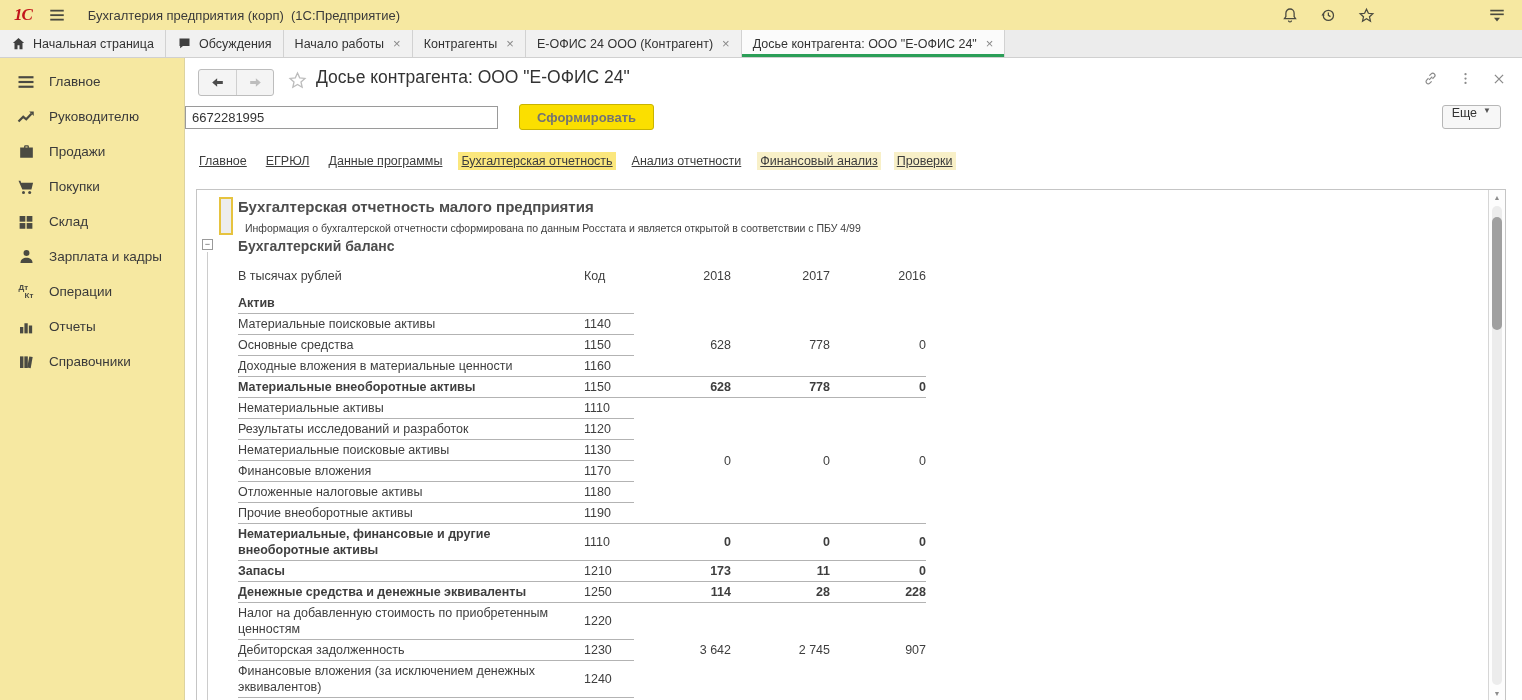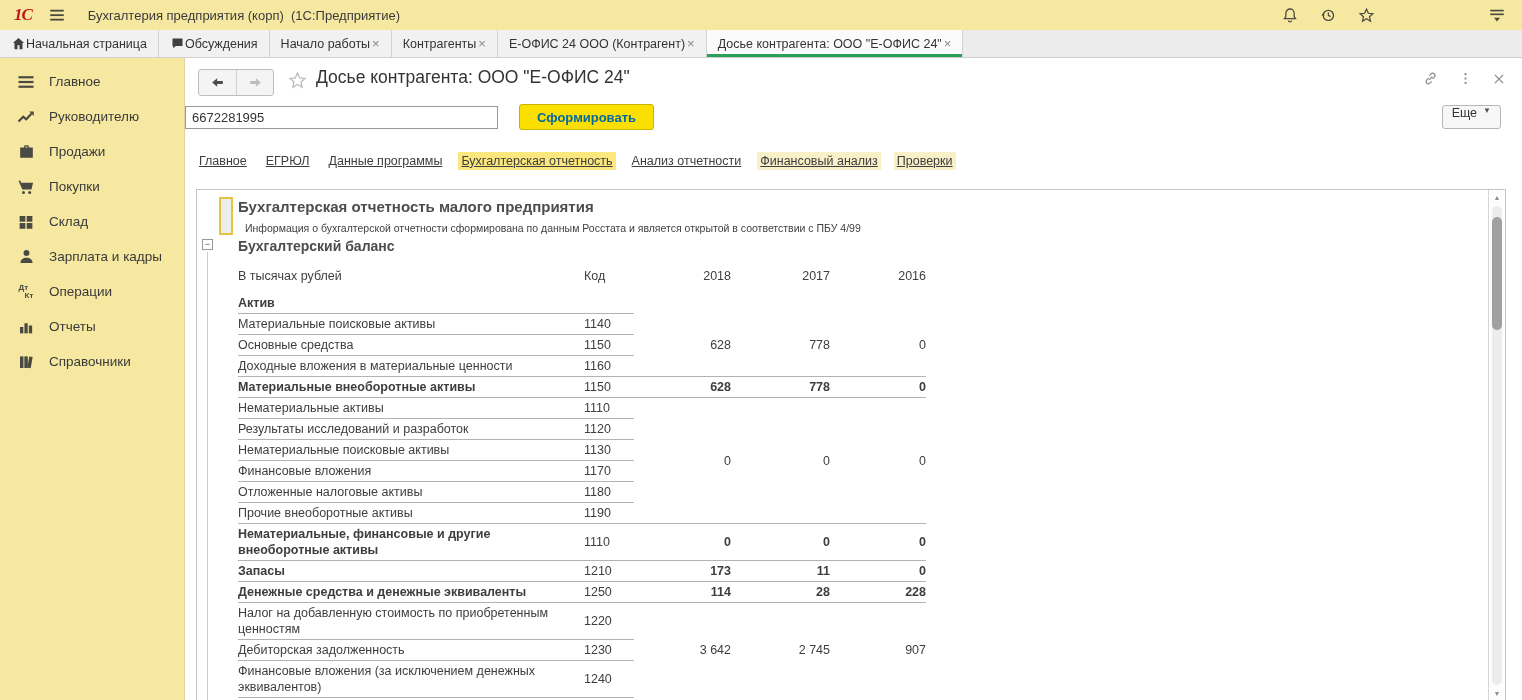--- a/index.html
+++ b/index.html
@@ -13,21 +13,21 @@
   .ic { display:inline-flex; align-items:center; justify-content:center; }
   .topbar .menu-ic { margin-left:16px; cursor:pointer; }
   .app-title { font-size:13px; color:#3a3a3a; margin-left:22px; }
   .topbar-right { margin-left:auto; display:flex; align-items:center; gap:20px; padding-right:16px; }
   .topbar-right .ic { cursor:pointer; }
   .topbar-right .far { margin-left:92px; }
 
   
   .tabbar { position:absolute; left:0; top:30px; width:1522px; height:28px; background:#ececec;
             border-bottom:1px solid #d0d0d0; display:flex; }
-  .tab { display:flex; align-items:center; padding:0 11px; font-size:12.5px; color:#333;
+  .tab { display:flex; align-items:center; gap:7px; padding:0 11px; font-size:12.5px; color:#333;
          background:#f1f1f1; border-right:1px solid #d2d2d2; cursor:pointer; position:relative; white-space:nowrap; }
   .tab.active { background:#fbfbfb; }
   .tab.active::after { content:""; position:absolute; left:0; right:0; bottom:0; height:3px; background:#2b9e57; }
   .tab-close { color:#888; font-size:13px; margin-left:2px; cursor:pointer; }
 
   
   .sidebar { position:absolute; left:0; top:58px; width:185px; bottom:0; background:#f6e8a1;
              border-right:1px solid #ddd3a0; padding-top:6px; }
   .side-item { height:35px; display:flex; align-items:center; padding-left:15px; cursor:pointer;
                color:#3a3a3a; font-size:13.5px; }
@@ -44,21 +44,21 @@
   .navbtn + .navbtn { border-left:1px solid #cfcfcf; }
   .fav-star { position:absolute; left:102px; top:12px; cursor:pointer; }
   .panel-title { position:absolute; left:131px; top:9px; font-size:17.5px; color:#333; }
   .panel-icons { position:absolute; right:16px; top:12px; display:flex; gap:19px; }
   .panel-icons .ic { cursor:pointer; }
 
   .form-row { position:relative; height:44px; }
   .inn-input { position:absolute; left:0; top:2px; width:313px; height:23px; border:1px solid #9a9a9a;
                font-size:13px; padding:0 6px; color:#333; font-family:"Liberation Sans",sans-serif; }
   .btn-yellow { position:absolute; left:334px; top:0; height:26px; padding:0 17px; background:#fbdf00;
-                border:1px solid #c9b400; border-radius:3px; font-size:13px; font-weight:bold; color:#0369a1;
+                border:1px solid #c9b400; border-radius:3px; font-size:13px; font-weight:bold; color:#737373;
                 cursor:pointer; font-family:"Liberation Sans",sans-serif; }
   .btn-more { position:absolute; right:21px; top:1px; height:24px; padding:0 9px; background:#f7f7f7;
               border:1px solid #b7b7b7; border-radius:3px; font-size:12.5px; color:#333; cursor:pointer;
               display:flex; gap:6px; font-family:"Liberation Sans",sans-serif; }
   .btn-more .caret { font-size:8px; color:#555; }
 
   .nav-row { position:relative; padding-left:11px; height:26px; display:flex; align-items:center; gap:13px; }
   .navlink { font-size:12.5px; color:#3d3d3d; text-decoration:underline; cursor:pointer; padding:2px 3px; white-space:nowrap; }
   .hl-strong { background:#fbe77d; }
   .hl-soft { background:#f8f0c8; }

